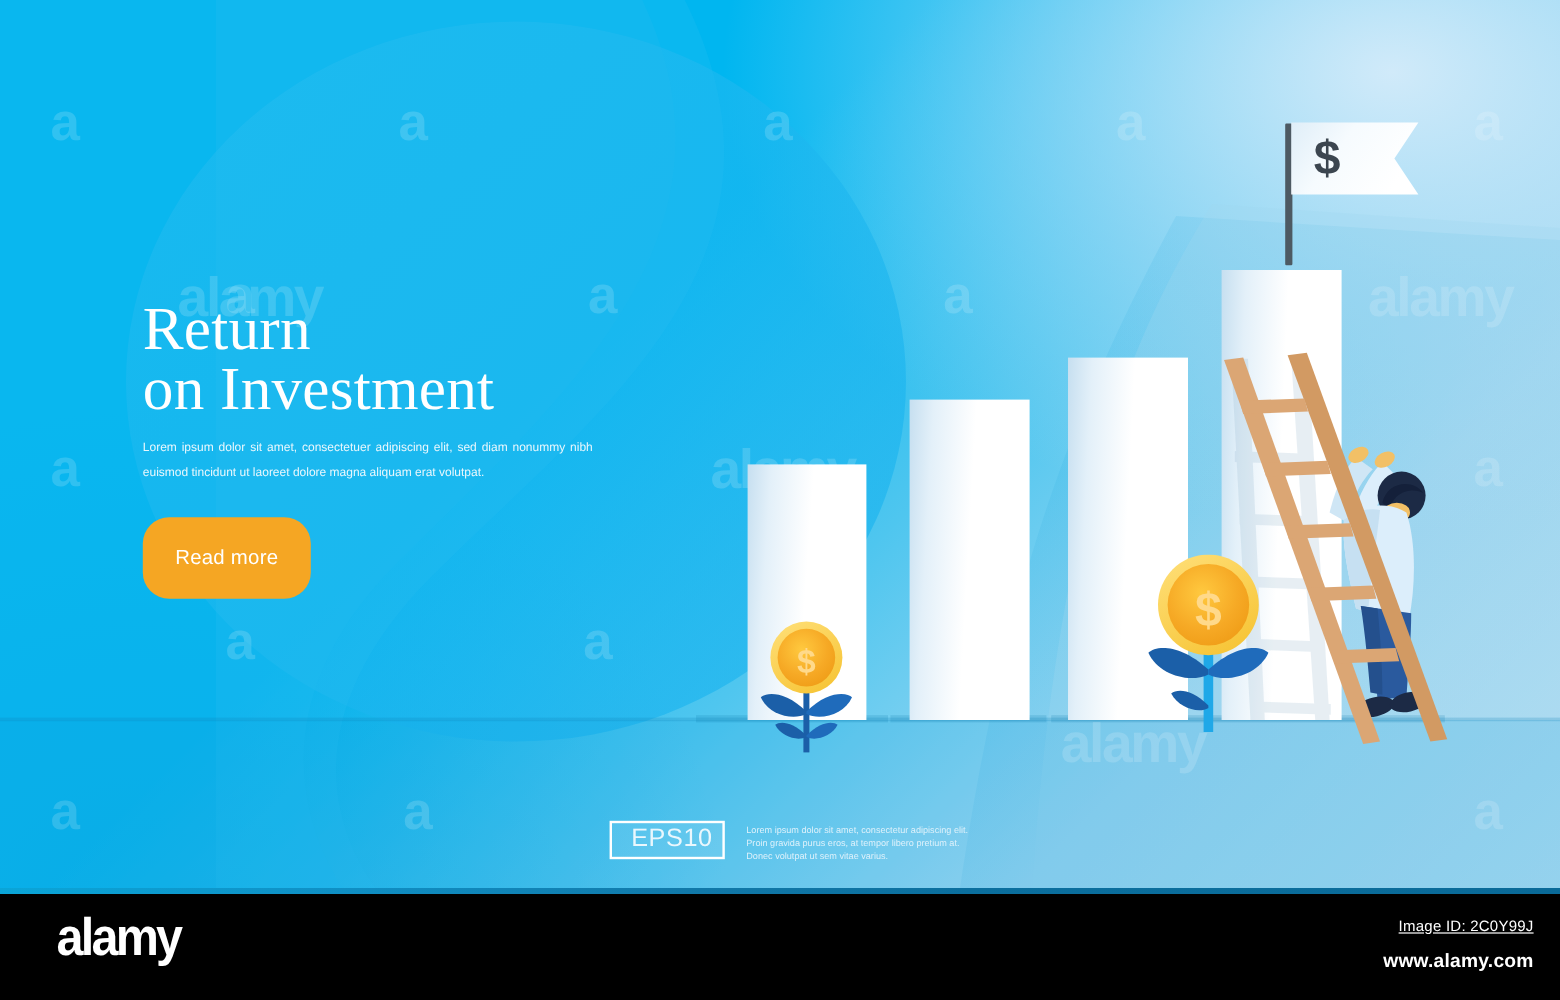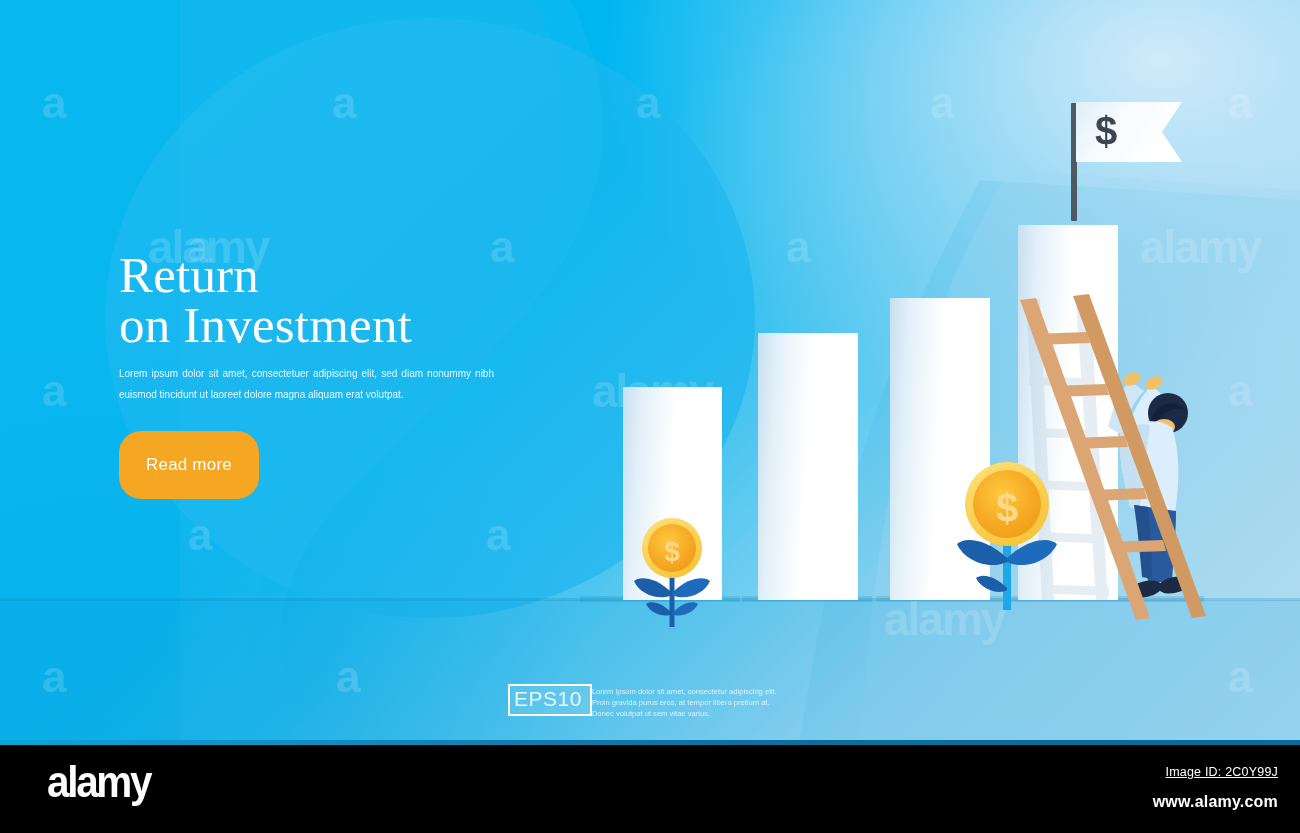--- a/index.html
+++ b/index.html
@@ -73,24 +73,25 @@
   .scene-svg { position:absolute; left:0; top:0; width:1300px; height:740px; }
 
   
   .eps-wrap { position:absolute; left:508px; top:684px; display:flex; align-items:flex-start; }
   .eps-badge {
     border:2px solid #ffffff;
     color:#eaf7fd;
     background:rgba(255,255,255,.10);
     font-size:21px;
     letter-spacing:.5px;
-    padding:1px 8px 3px 4px;
+    padding:1px 8px 3px 16px;
     line-height:24px;
   }
   .eps-text {
+    margin-left:18px;
     color:#ddf1fb;
     font-size:7.6px;
     line-height:11px;
     white-space:pre-line;
     padding-top:2px;
   }
 
   
   .wm {
     position:absolute;

